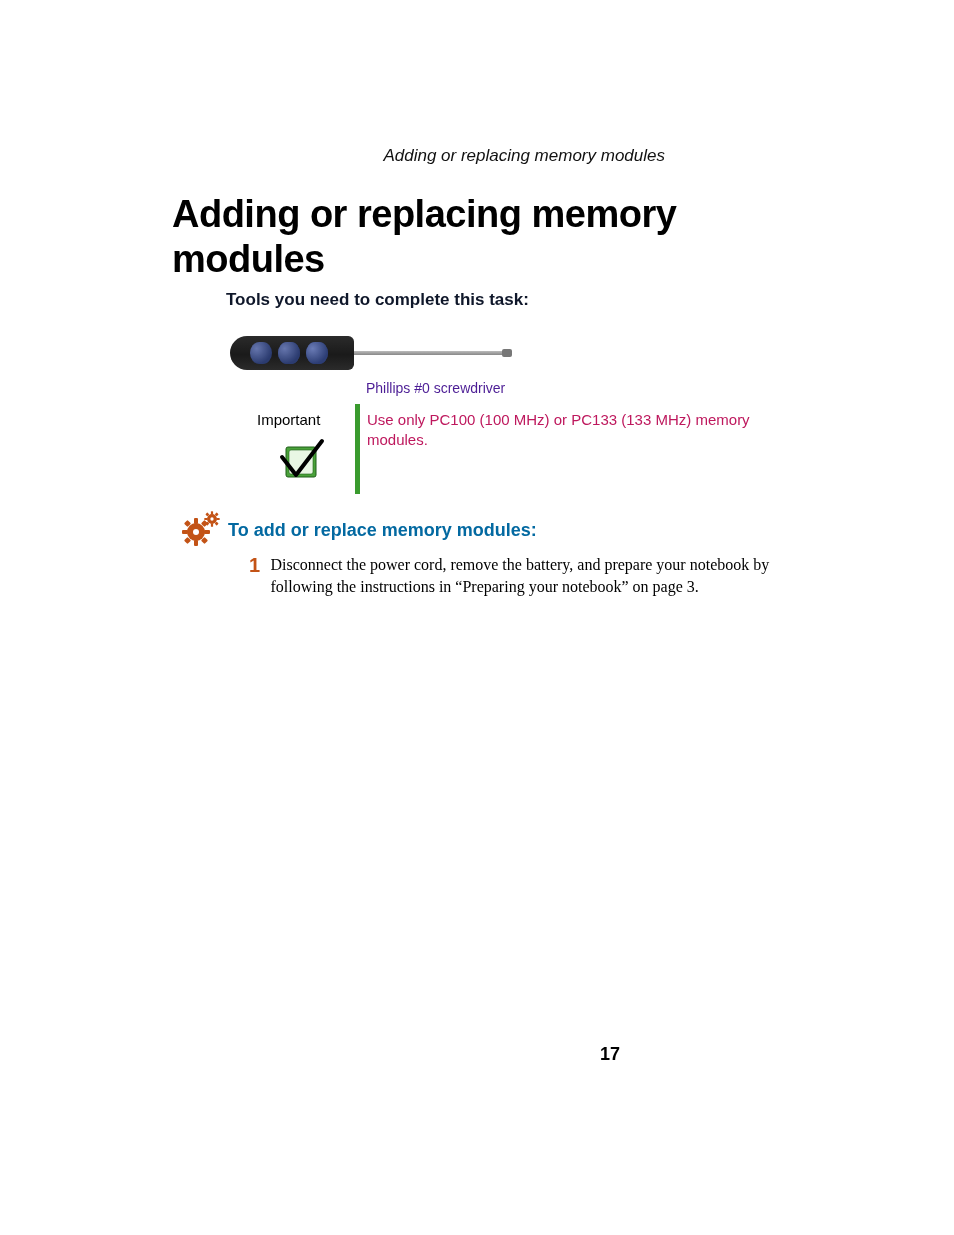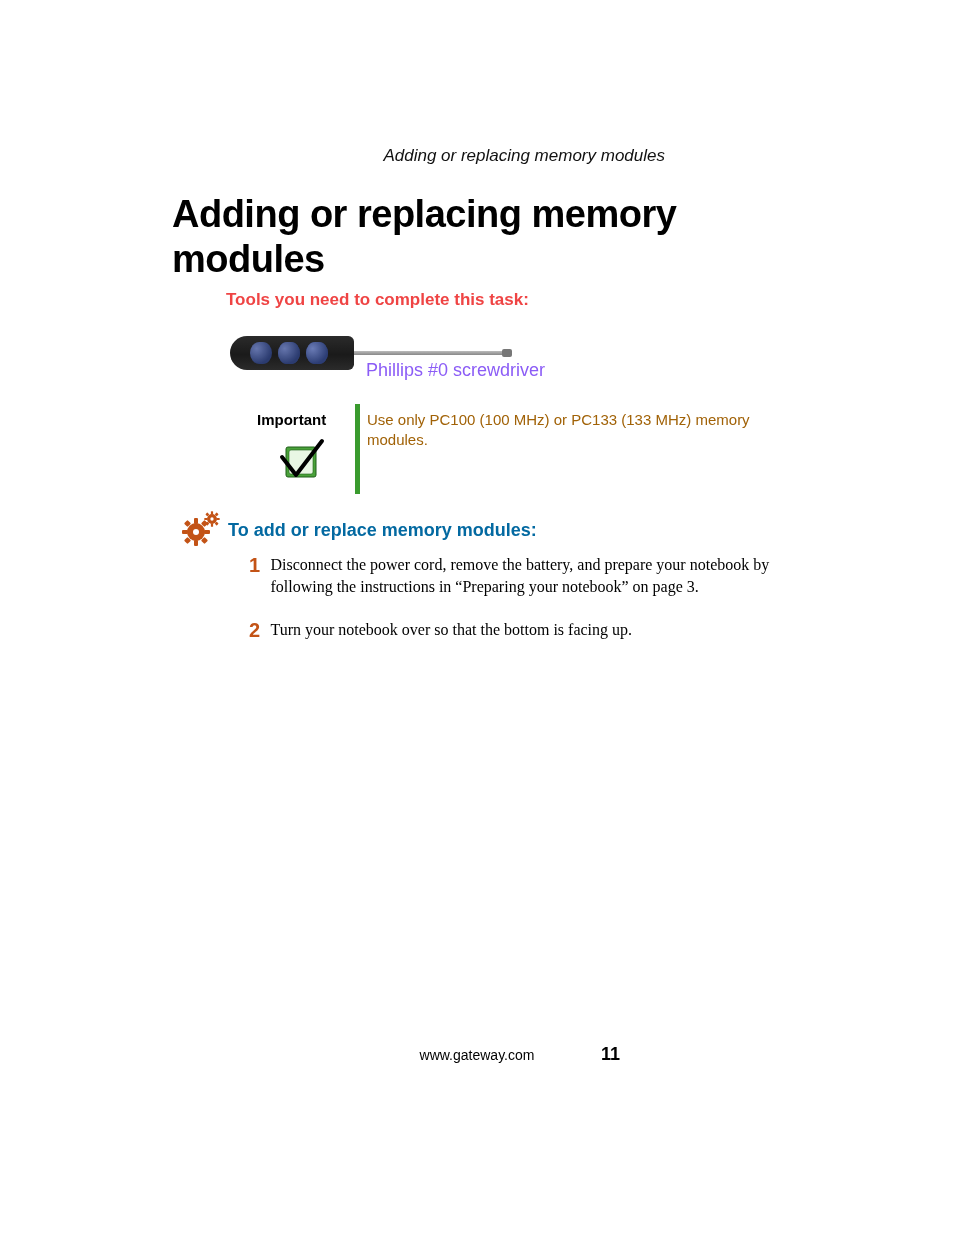--- a/index.html
+++ b/index.html
@@ -39,21 +39,21 @@
     color: #000;
     font-family: "Helvetica Neue", Helvetica, Arial, sans-serif;
     letter-spacing: -0.5px;
   }
   .h3 {
     position: absolute;
     left: 226px;
     top: 290px;
     font-weight: 700;
     font-size: 17px;
-    color: #ef4444;
+    color: #0f172a;
   }
   
   .screwdriver {
     position: absolute;
     left: 230px;
     top: 336px;
     width: 280px;
     height: 34px;
   }
   .screwdriver .handle {
@@ -103,48 +103,48 @@
     left: 272px;
     top: 13px;
     width: 10px;
     height: 8px;
     background: #777;
     border-radius: 2px;
   }
   .tool-label {
     position: absolute;
     left: 366px;
-    top: 360px;
-    font-size: 18px;
-    color: #8b5cf6;
+    top: 380px;
+    font-size: 14px;
+    color: #4c1d95;
   }
   
   .important-label {
     position: absolute;
     left: 257px;
     top: 411px;
-    font-weight: 700;
+    font-weight: 400;
     font-size: 15px;
   }
   .important-bar {
     position: absolute;
     left: 355px;
     top: 404px;
     width: 5px;
     height: 90px;
     background: #3a9b2e;
   }
   .important-text {
     position: absolute;
     left: 367px;
     top: 410px;
     width: 395px;
     font-size: 15px;
     line-height: 1.35;
-    color: #a16207;
+    color: #be185d;
   }
   .check-icon-wrap {
     position: absolute;
     left: 276px;
     top: 435px;
     width: 50px;
     height: 50px;
   }
   
   .gears-icon-wrap {
@@ -276,21 +276,16 @@
     </svg>
   </div>
 
   <div class="proc-heading">To add or replace memory modules:</div>
 
   <div class="step step1">
     <span class="step-num">1</span>
     <span class="step-text">Disconnect the power cord, remove the battery, and prepare your notebook by following the instructions in “Preparing your notebook” on page 3.</span>
   </div>
 
-  <div class="step step2">
-    <span class="step-num">2</span>
-    <span class="step-text">Turn your notebook over so that the bottom is facing up.</span>
-  </div>
-
-  <div class="footer-url">www.gateway.com</div>
-  <div class="footer-page">11</div>
+
+  <div class="footer-page">17</div>
 
 </div>
 
 </body></html>

